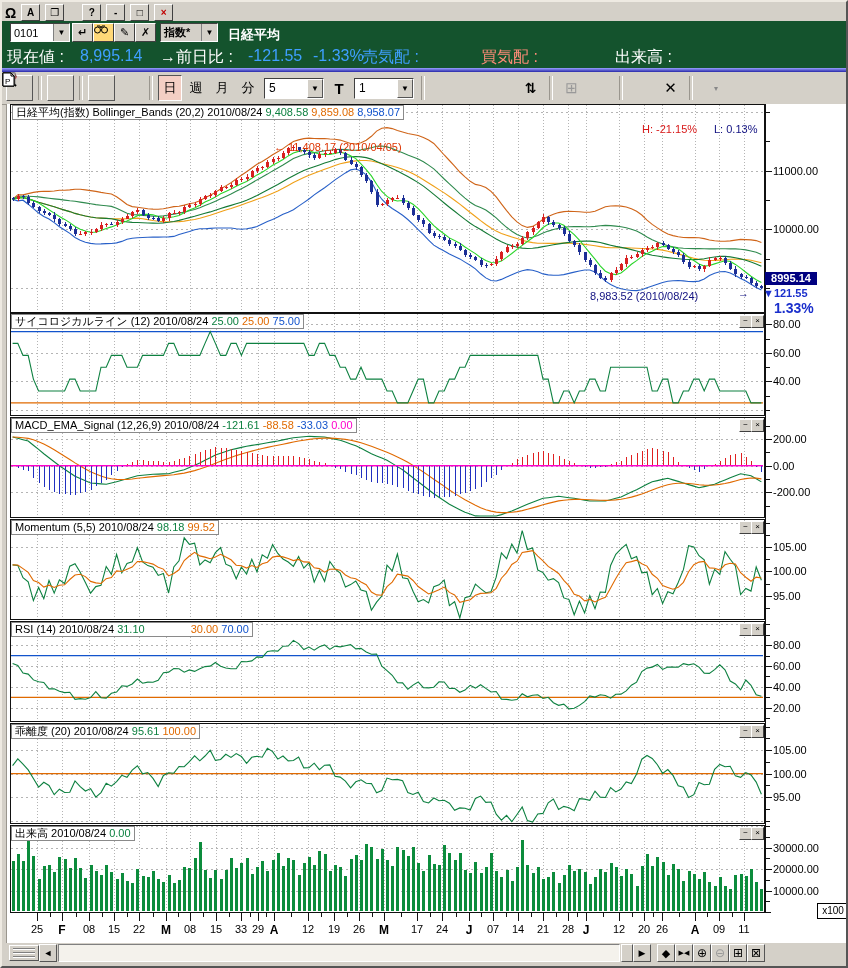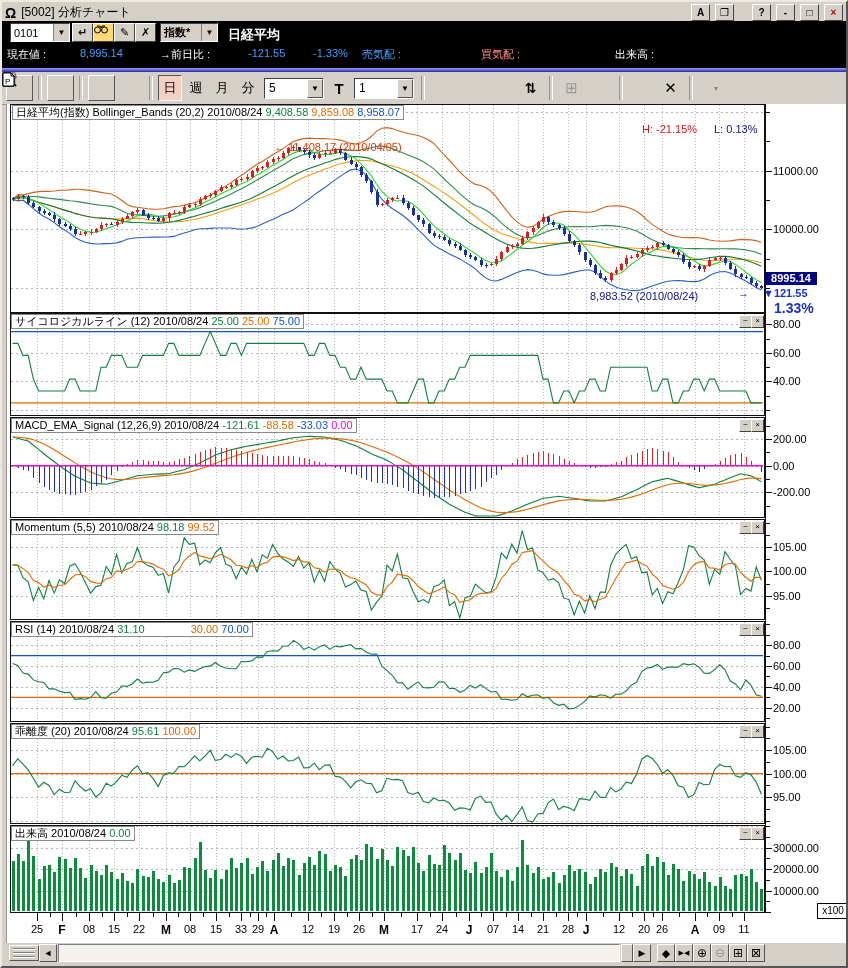--- a/index.html
+++ b/index.html
@@ -6,30 +6,30 @@
   #win{position:relative;width:848px;height:968px;background:#d4d0c8;
        font-family:"Liberation Sans","DejaVu Sans",sans-serif;overflow:hidden;
        border:2px solid;border-color:#eeeae2 #555 #555 #eeeae2;box-sizing:border-box}
   .abs{position:absolute}
   
   #titlebar{left:0;top:0;right:0;height:19px;background:#d4d0c8;display:flex;align-items:center;padding:1px 3px;gap:5px}
   .tbtn{width:17px;height:15px;background:#d4d0c8;border:1px solid;border-color:#fff #404040 #404040 #fff;
         font-size:10px;font-weight:bold;display:flex;align-items:center;justify-content:center;line-height:1}
   #title-text{font-size:12px;color:#000;flex:1 1 auto}
   
-  #blackbar{left:0;top:19px;right:0;height:47px;background:#000000;color:#fff}
+  #blackbar{left:0;top:19px;right:0;height:47px;background:#14532d;color:#fff}
   .qrow{position:absolute;left:0;right:0;height:22px}
   .combo{position:absolute;height:17px;background:#fff;border:1px solid;border-color:#404040 #fff #fff #404040;
          font-size:11px;color:#000;display:flex;align-items:center}
   .combo .val{flex:1;padding:1px 3px;white-space:nowrap}
   .combo .drop{width:15px;height:100%;background:#d4d0c8;border-left:1px solid #808080;font-size:8px;
          display:flex;align-items:center;justify-content:center;color:#000}
   .qbtn{position:absolute;width:19px;height:17px;background:#d4d0c8;border:1px solid;border-color:#fff #404040 #404040 #fff;
         display:flex;align-items:center;justify-content:center;font-size:11px;color:#000}
-  .qlbl{position:absolute;font-size:11px;white-space:nowrap}
+  .qlbl{position:absolute;font-size:16px;white-space:nowrap}
   
   #bluesep{left:0;top:66px;right:0;height:4px;background:linear-gradient(#9aa0ff,#2828a8)}
   
   #toolbar{left:0;top:70px;right:0;height:32px;background:#d4d0c8;border-bottom:1px solid #9a968e;display:flex;align-items:center;padding:0 4px;gap:2px}
   .tibtn{width:25px;height:24px;background:#d4d0c8;border:1px solid;border-color:#fff #555 #555 #fff;
          display:flex;align-items:center;justify-content:center;font-size:13px;color:#000}
   .tibtn.flat{border-color:#d4d0c8}
   .tibtn.on{background:#f3cfc4;border-color:#555 #fff #fff #555}
   .tibtn.dis{color:#999;border-color:#d4d0c8}
   .tsep{width:2px;height:24px;border-left:1px solid #9a968e;border-right:1px solid #fff;margin:0 3px}
@@ -66,21 +66,20 @@
   .sthumb{width:10px;height:16px;background:#d4d0c8;border:1px solid;border-color:#fff #555 #555 #fff}
   .sbtn.dis{color:#999}
 </style>
 </head>
 <body>
 
 <div id="win">
 
   <div id="titlebar" class="abs">
     <span style="font-weight:bold;font-size:14px">Ω</span>
-    <span id="title-text">[5002] 分析チャート</span>
     <span class="tbtn">A</span>
     <span class="tbtn">❐</span>
     <span style="width:8px"></span>
     <span class="tbtn">?</span>
     <span class="tbtn">-</span>
     <span class="tbtn">□</span>
     <span class="tbtn" style="color:#c00000">×</span>
   </div>
 
   <div id="blackbar" class="abs">

